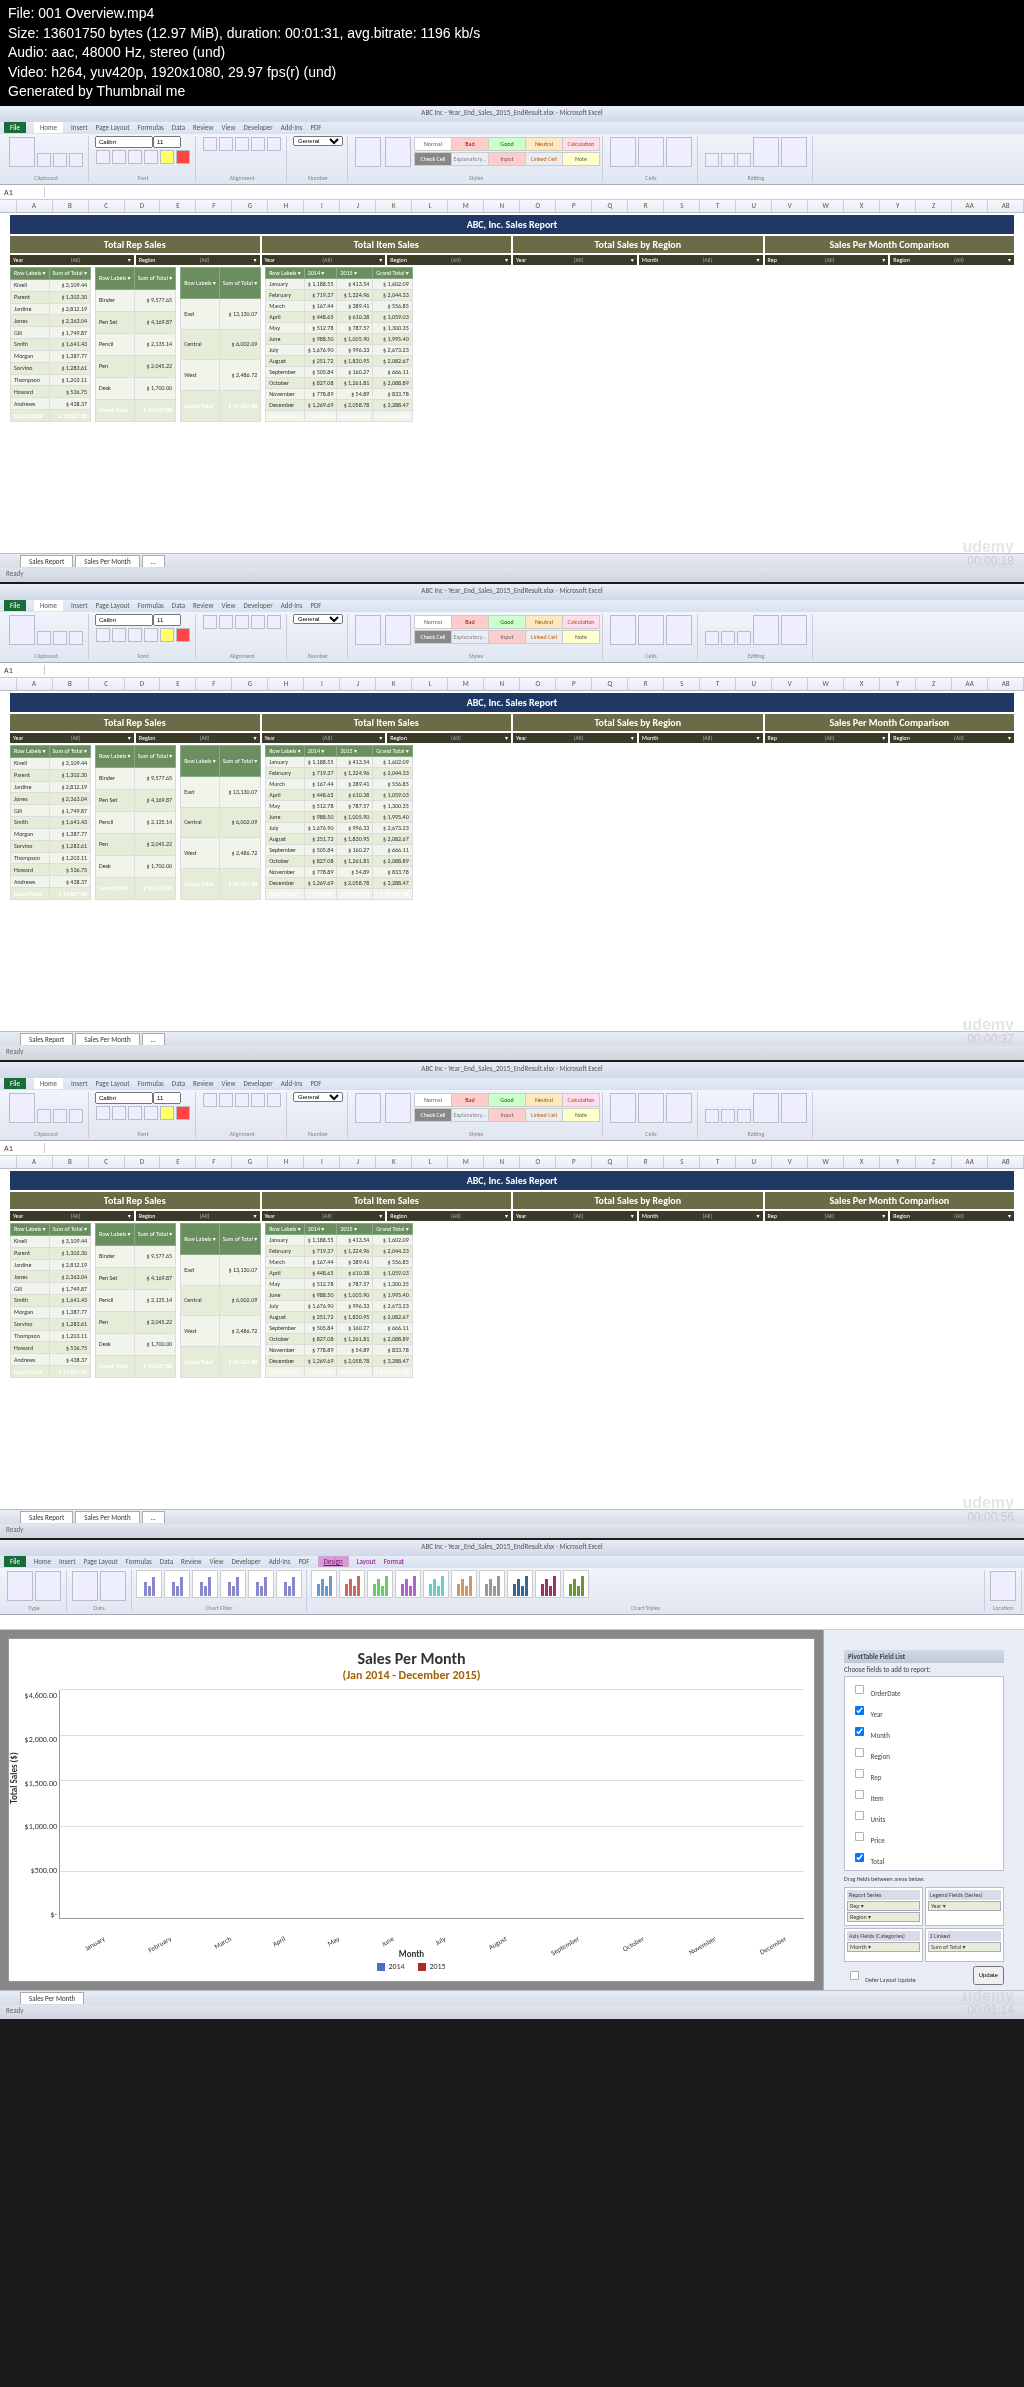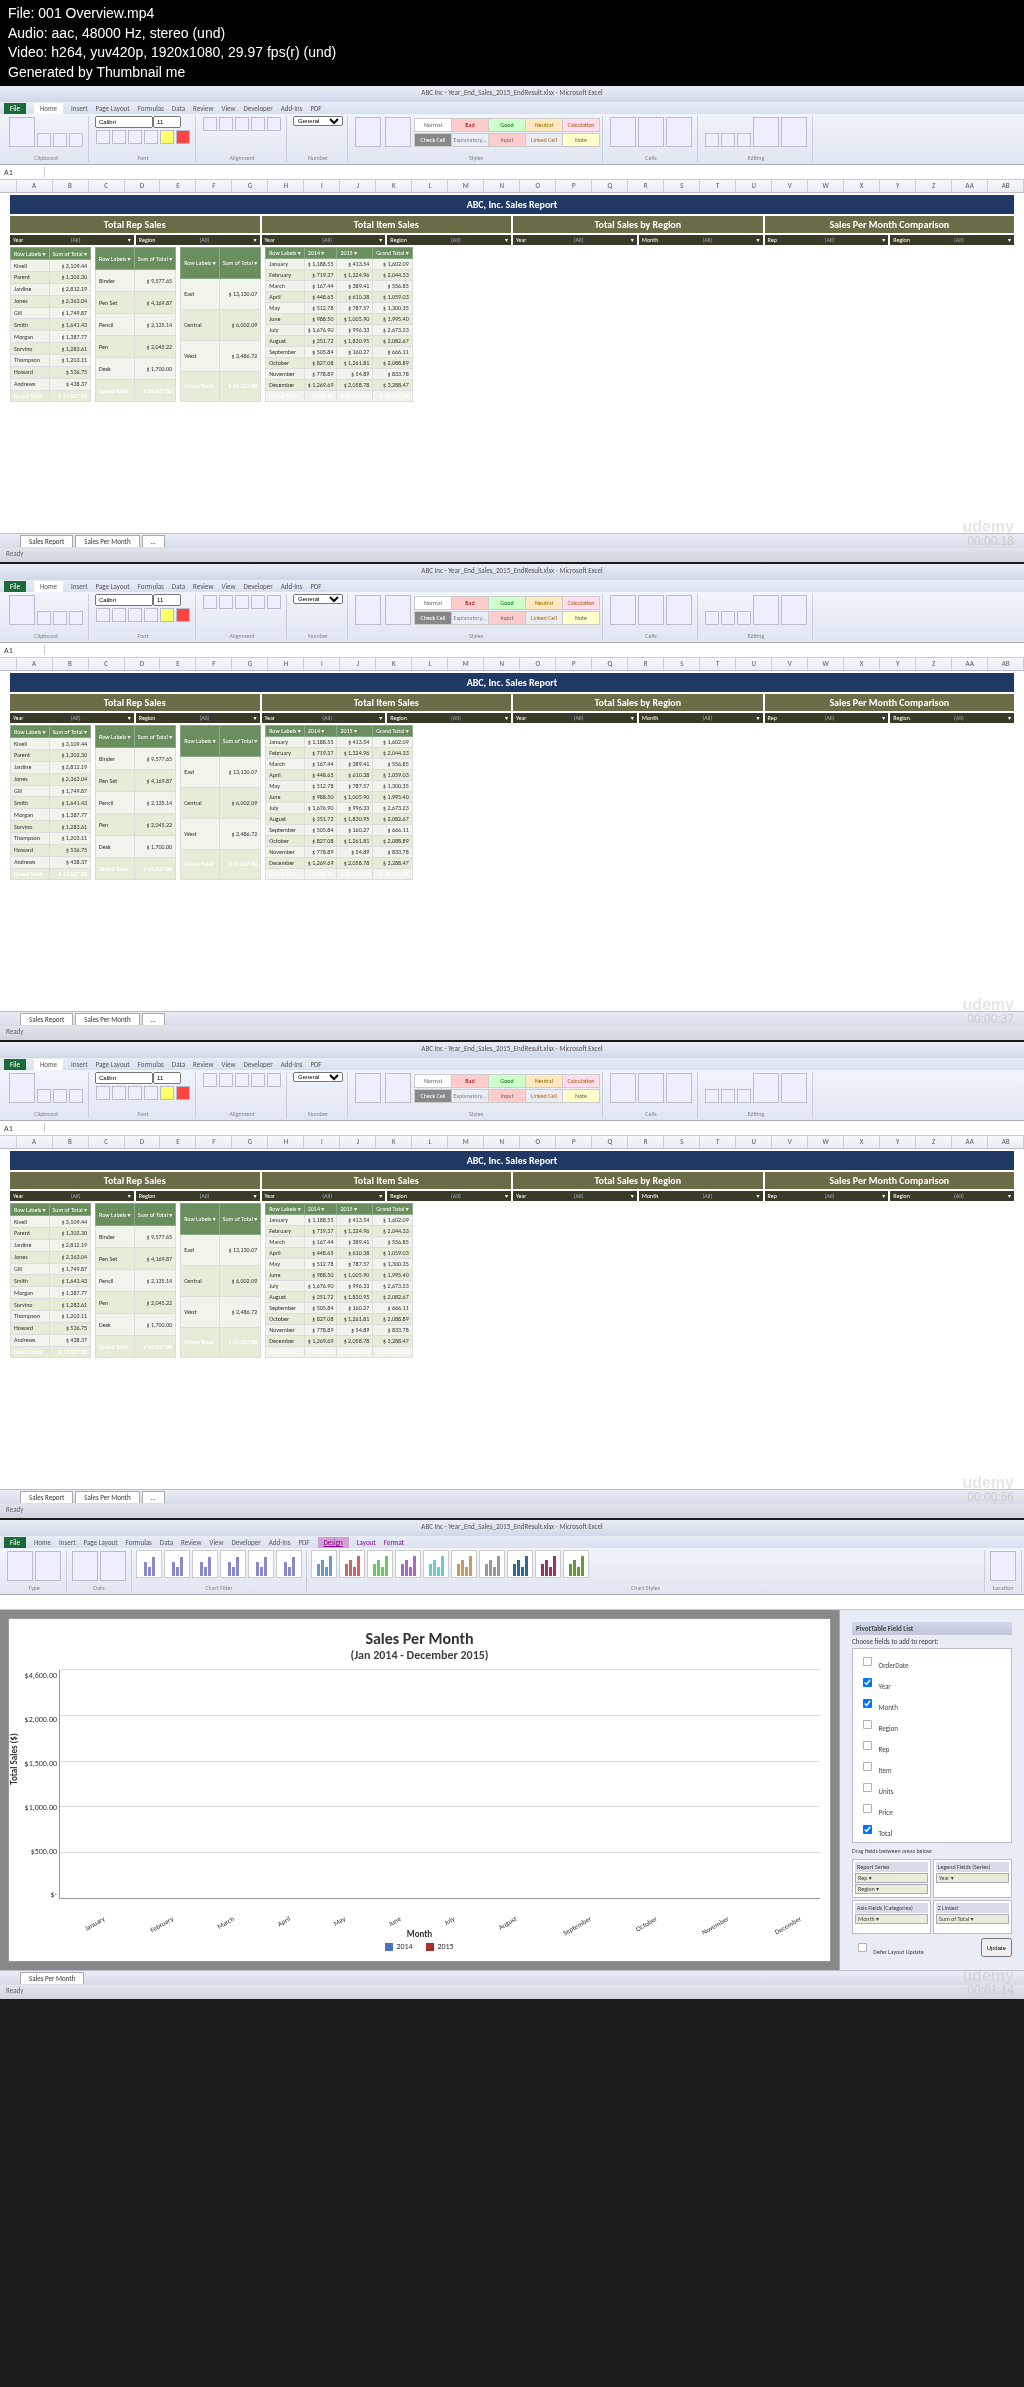--- a/index.html
+++ b/index.html
@@ -41,50 +41,51 @@
 .timestamp{position:absolute;bottom:14px;right:10px;color:#ccc;font-size:12px;font-family:Arial}
 .watermark{position:absolute;bottom:14px;right:10px;color:#ccc;font-size:16px;font-family:Arial;opacity:0.5;font-weight:bold}
 
 .chart-ribbon{background:linear-gradient(#f0f4fb,#e0e6f0);height:42px;display:flex;border-bottom:1px solid #aab;padding:2px}
 .chart-thumbs{display:flex;gap:2px;align-items:center}
 .chart-thumb{width:22px;height:24px;background:#fff;border:1px solid #ccc;display:flex;align-items:flex-end;justify-content:center;gap:1px;padding:1px}
 .chart-thumb span{width:3px;background:#69c}
 .chart-area{display:flex;background:#888;height:360px}
 .chart-container{flex:1;background:#fff;margin:8px;padding:10px;position:relative;display:flex;flex-direction:column;border:1px solid #999}
 .chart-title{text-align:center;font-size:16px;font-weight:bold;color:#333}
-.chart-subtitle{text-align:center;font-size:12px;font-weight:bold;color:#404040;margin-bottom:8px}
+.chart-subtitle{text-align:center;font-size:12px;font-weight:bold;color:#a16207;margin-bottom:8px}
 .chart-plot{flex:1;display:flex;position:relative;padding-left:40px;padding-bottom:40px}
 .chart-grid{flex:1;border-left:1px solid #999;border-bottom:1px solid #999;position:relative;display:flex;align-items:flex-end;justify-content:space-around;padding:0 4px}
 .gridline{position:absolute;left:0;right:0;border-top:1px solid #ddd}
 .bar-group{display:flex;align-items:flex-end;gap:1px;z-index:2}
 .bar{width:10px}
 .bar.b1{background:#4472c4}
 .bar.b2{background:#a5302a}
 .y-axis{position:absolute;left:0;top:0;bottom:40px;width:38px;display:flex;flex-direction:column-reverse;justify-content:space-between;text-align:right;font-size:8px;padding-right:2px}
 .y-label{position:absolute;left:-6px;top:50%;transform:rotate(-90deg) translateX(50%);transform-origin:left;font-size:9px;font-weight:bold}
 .x-labels{position:absolute;bottom:16px;left:40px;right:0;display:flex;justify-content:space-around;font-size:7px}
 .x-labels span{transform:rotate(-30deg);transform-origin:right top}
 .x-label-main{position:absolute;bottom:0;left:0;right:0;text-align:center;font-size:9px;font-weight:bold}
 .legend{text-align:center;font-size:8px;margin-top:2px}
 .legend-item{display:inline-block;margin:0 6px}
 .legend-sw{display:inline-block;width:8px;height:8px;margin-right:3px;vertical-align:middle}
-.field-pane{width:160px;background:#e8ecf4;border-left:1px solid #aab;padding:12px;font-size:7px;color:#444}
+.field-pane{width:160px;background:#e8ecf4;border-left:1px solid #aab;padding:20px;font-size:7px;color:#444}
 .field-pane-title{background:linear-gradient(#d0d8e8,#c0c8d8);padding:2px 4px;font-weight:bold}
 .field-list{background:#fff;border:1px solid #bbc;padding:2px;margin-bottom:4px}
 .field-list label{display:block;padding:1px 2px}
 .drop-zones{display:grid;grid-template-columns:1fr 1fr;gap:2px}
 .drop-zone{background:#fff;border:1px solid #bbc;padding:2px;min-height:28px}
 .drop-zone-label{background:#d8dce8;padding:1px 2px;margin-bottom:1px;font-size:6px}
 .drop-item{background:#e8ecd8;border:1px solid #aab;padding:0 2px;font-size:6px;margin:1px 0}
 </style>
 </head>
 <body>
 
 <div class="meta-header">
   <div>File: 001 Overview.mp4</div>
+  <div>Size: 13601750 bytes (12.97 MiB), duration: 00:01:31, avg.bitrate: 1196 kb/s</div>
   <div>Audio: aac, 48000 Hz, stereo (und)</div>
   <div>Video: h264, yuv420p, 1920x1080, 29.97 fps(r) (und)</div>
   <div>Generated by Thumbnail me</div>
 </div>
 
 <div id="excel-instances">
     <div class="excel-instance" style="position: relative;">
     <div class="title-bar"><span>ABC Inc - Year_End_Sales_2015_EndResult.xlsx - Microsoft Excel</span></div>
     <div class="ribbon-tabs">
         <span class="file-tab">File</span>

